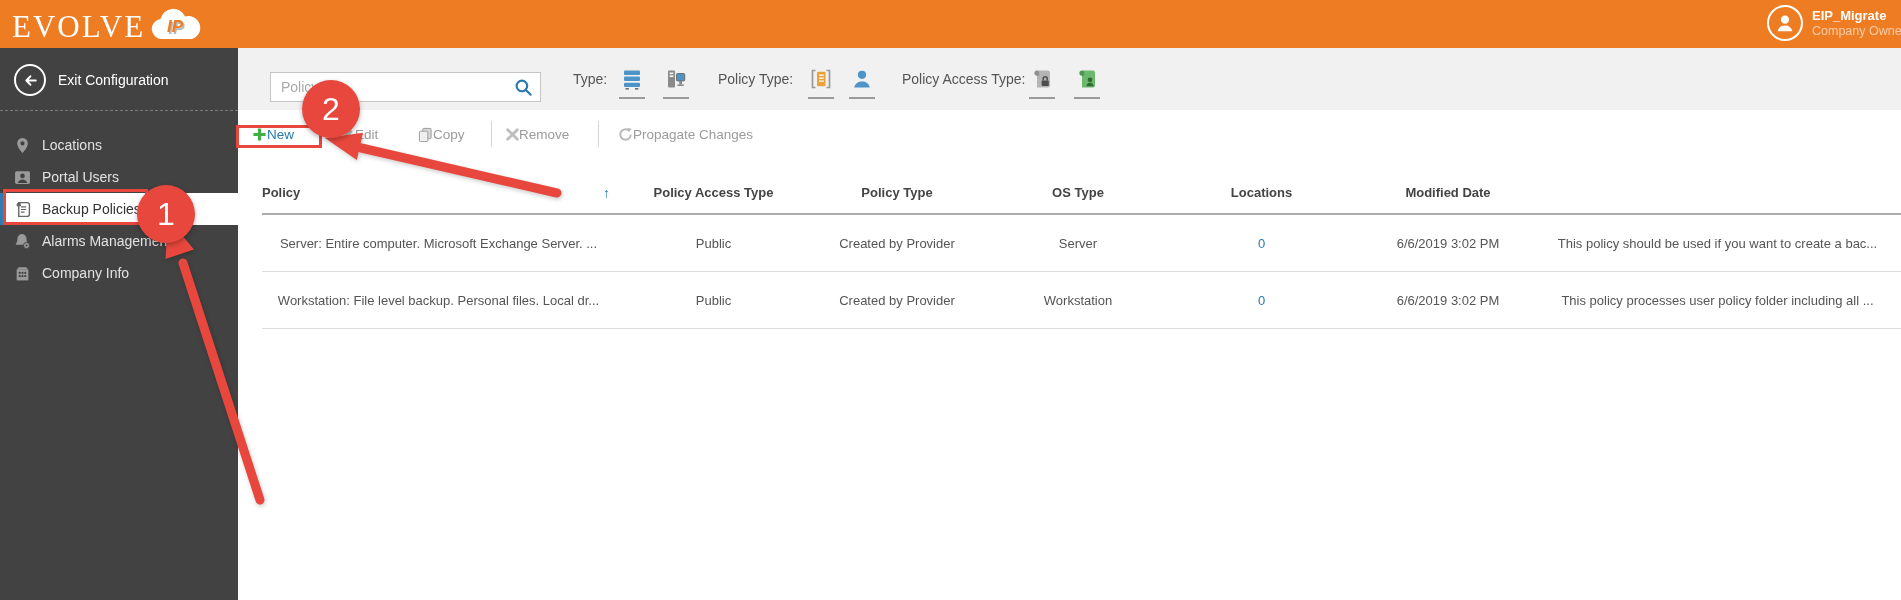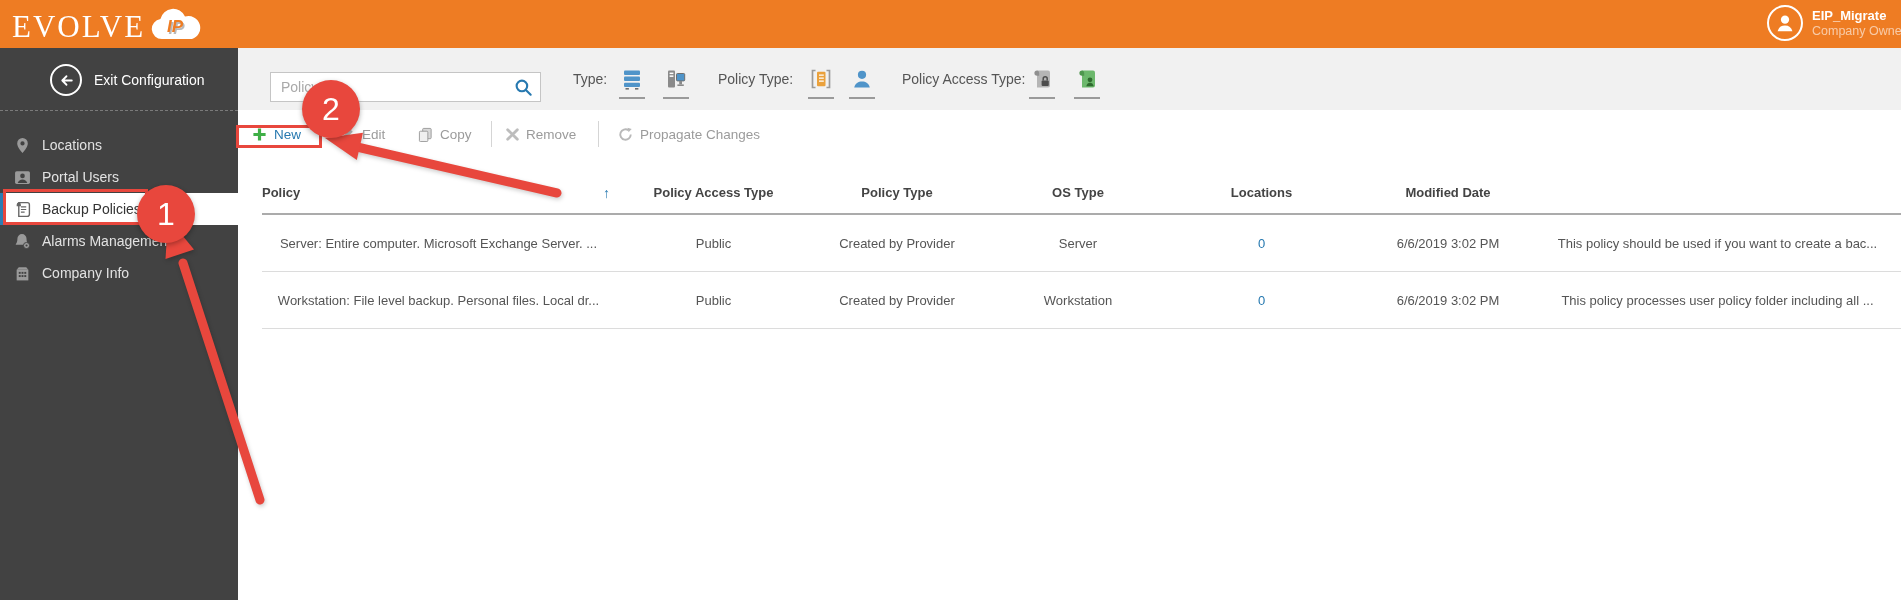--- a/index.html
+++ b/index.html
@@ -11,21 +11,21 @@
   .logo { position:absolute; left:12px; top:5px; display:flex; align-items:center; }
   .logo-text { font-family:"Liberation Serif", serif; color:#fff; font-size:31px; letter-spacing:2px; font-weight:normal; line-height:36px; }
   .logo-cloud { position:relative; margin-left:2px; margin-top:2px; }
   .user { position:absolute; left:1767px; top:5px; display:flex; gap:9px; align-items:center; }
   .avatar { width:36px; height:36px; border:2px solid #fff; border-radius:50%; display:flex; align-items:center; justify-content:center; }
   .user-name { color:#fff; font-size:13px; font-weight:bold; line-height:16px; }
   .user-role { color:rgba(255,255,255,.6); font-size:12.5px; line-height:15px; white-space:nowrap; }
 
   
   .sidebar { position:absolute; left:0; top:48px; width:238px; height:552px; background:#424242; z-index:4; }
-  .exit-row { position:absolute; left:0; top:15px; width:100%; height:34px; display:flex; align-items:center; gap:12px; padding-left:14px; cursor:pointer;margin-left:36px; }
+  .exit-row { position:absolute; left:0; top:15px; width:100%; height:34px; display:flex; align-items:center; gap:12px; padding-left:14px; cursor:pointer; }
   .exit-circle { width:32px; height:32px; border:2px solid #fff; border-radius:50%; display:flex; align-items:center; justify-content:center; flex:0 0 auto; }
   .exit-label { color:#fff; font-size:14px; }
   .side-sep { position:absolute; left:0; top:62px; width:100%; border-top:1px dashed #7a7a7a; }
   .menu { position:absolute; left:0; top:81px; width:100%; }
   .menu-item { height:32px; display:flex; align-items:center; gap:11px; padding-left:14px; color:#e2e2e2; font-size:14px; cursor:pointer; white-space:nowrap; }
   .menu-item .mi-icon { width:17px; height:17px; flex:0 0 auto; display:flex; }
   .menu-item.active { background:#fff; color:#333; border-left:5px solid #2d7db3; padding-left:9px; }
 
   
   .content { position:absolute; left:238px; top:48px; width:1663px; height:552px; background:#fff; }
@@ -33,21 +33,21 @@
   .search-box { position:absolute; left:32px; top:24px; width:271px; height:30px; background:#fff; border:1px solid #c5c5c5; }
   .search-box input { position:absolute; left:10px; top:0; width:220px; height:28px; border:none; outline:none; font-size:14px; color:#555; background:transparent; font-family:"Liberation Sans", sans-serif; }
   .search-box input::placeholder { color:#a9a9a9; opacity:1; }
   .search-icon { position:absolute; right:7px; top:5px; }
   .f-label { position:absolute; top:23px; font-size:14px; color:#555; }
   .icon-btn { position:absolute; top:20px; width:28px; display:flex; flex-direction:column; align-items:center; cursor:pointer; }
   .icon-btn::after { content:''; width:26px; height:2px; background:#9a9a9a; margin-top:3px; }
 
   
   .toolbar { position:absolute; left:0; top:62px; width:100%; height:48px; background:#fff; }
-  .tb-btn { position:absolute; top:12px; height:24px; display:flex; align-items:center; gap:7px; font-size:13.5px; color:#9b9b9b; cursor:pointer; white-space:nowrap; }
+  .tb-btn { position:absolute; top:12px; height:24px; display:flex; align-items:center; font-size:13.5px; color:#9b9b9b; cursor:pointer; white-space:nowrap; }
   .tb-btn .t-icon { display:flex; }
   .tb-new-label { color:#2779b0; }
   .tb-sep { position:absolute; top:11px; height:26px; border-left:1px solid #d5d5d5; }
 
   
   .grid { position:absolute; left:24px; top:137px; right:0; }
   .g-head { display:flex; height:30px; align-items:flex-start; border-bottom:2px solid #ababab; font-size:13px; font-weight:bold; color:#444; }
   .g-row { display:flex; height:57px; align-items:center; border-bottom:1px solid #dcdcdc; font-size:13px; color:#555; cursor:pointer; }
   .c1 { width:366px; } .c2 { width:184px; } .c3 { width:183px; } .c4 { width:179px; }
   .c5 { width:188px; } .c6 { width:185px; } .c7 { flex:1; min-width:0; padding-right:24px; }

